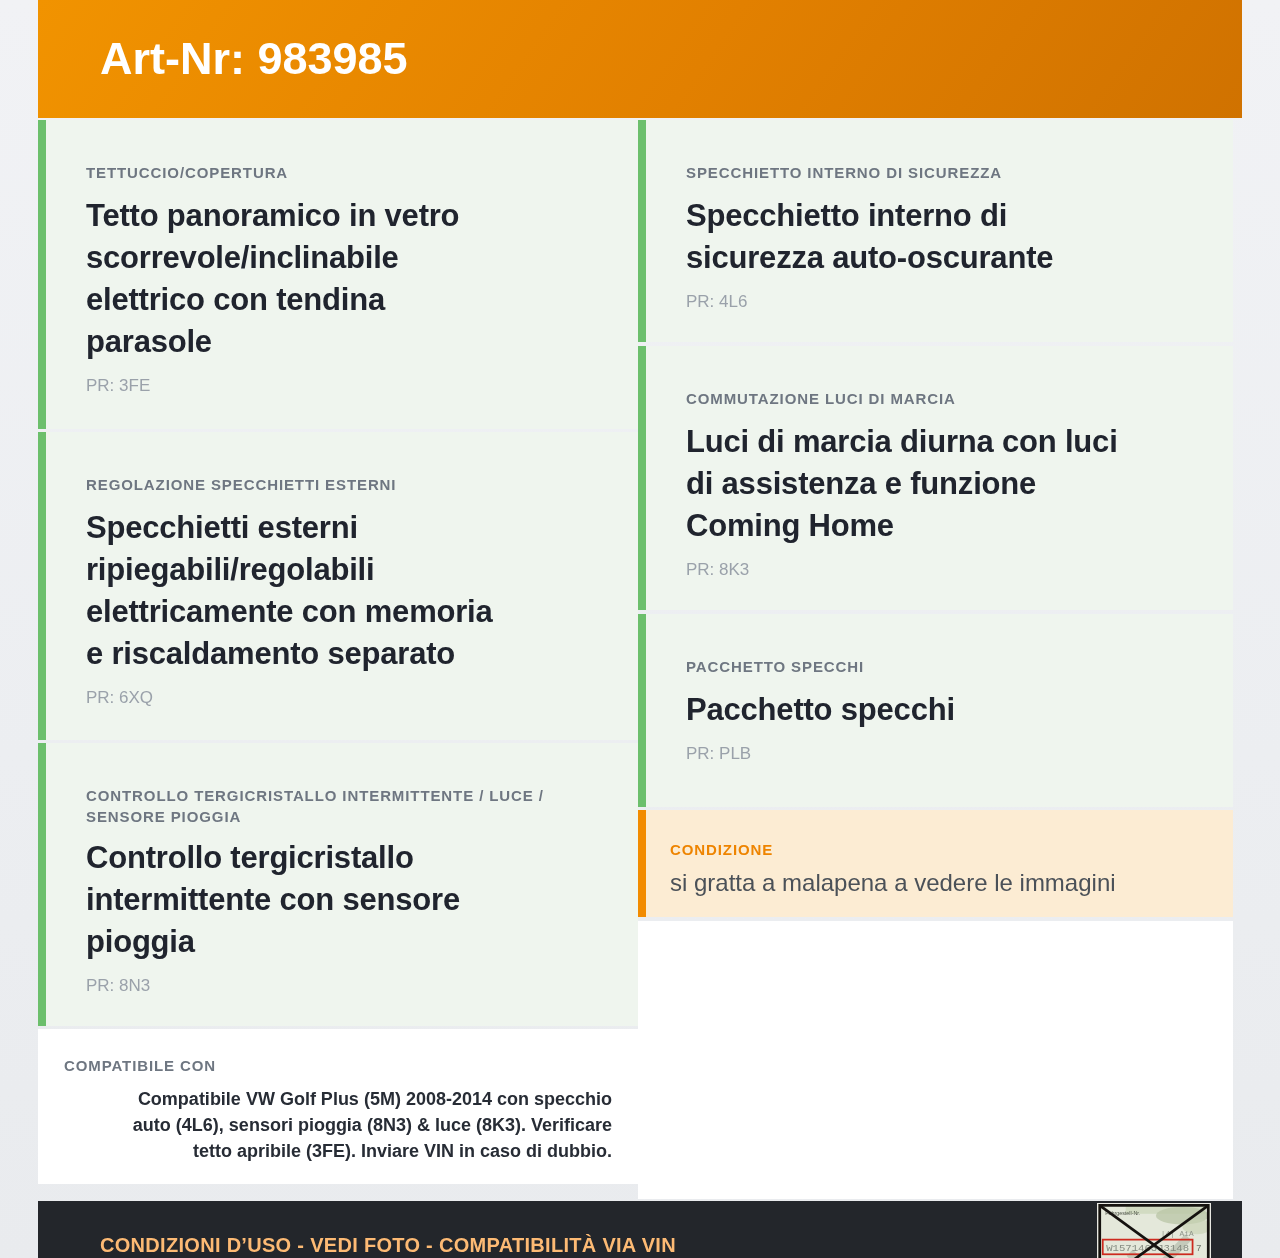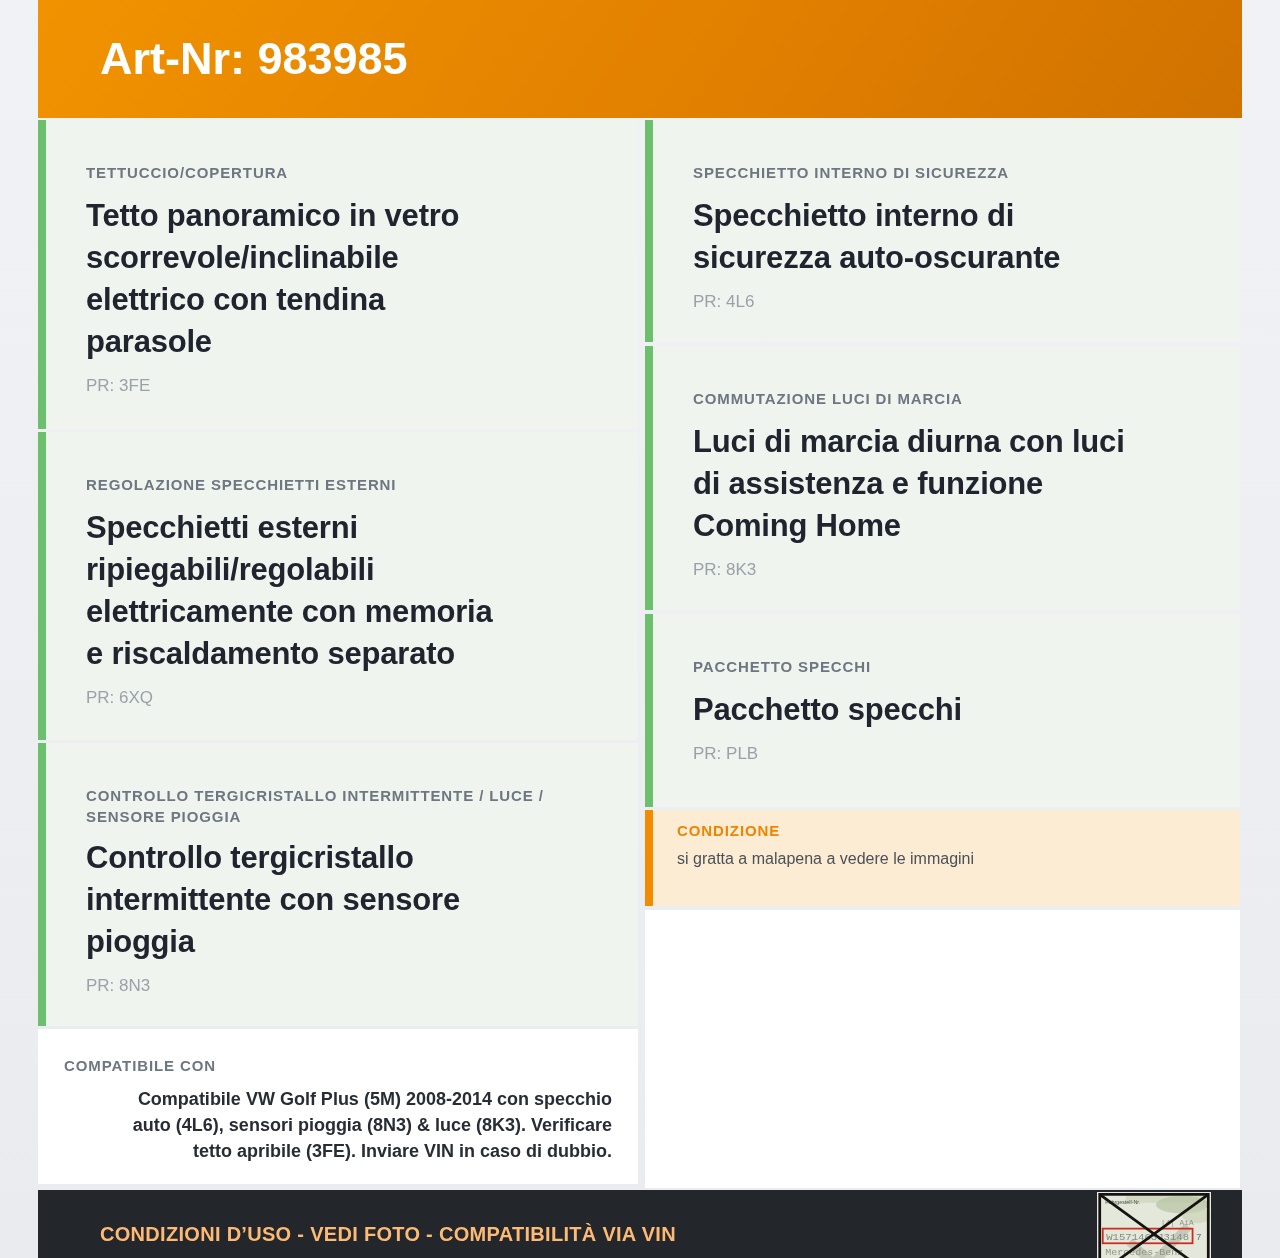--- a/index.html
+++ b/index.html
@@ -21,51 +21,50 @@
   }
   .header h1 {
     color: #ffffff; font-size: 45px; font-weight: 700; letter-spacing: 0px;
   }
 
   
   .columns {
     margin: 0 38px;
     display: grid;
     grid-template-columns: 600px 595px;
-    column-gap: 7px;
     align-items: start;
   }
   .col { display: flex; flex-direction: column; }
 
   .card {
     background: #eff5ee;
     border-left: 8px solid #6cbf6c;
     padding: 42px 40px 30px 40px;
     width: 100%;
   }
   .card.white { background: #ffffff; border-left: none; padding: 26px 26px 20px 26px; }
-  .card.condition { background: #fcecd3; border-left: 8px solid #f28b00; padding: 10px 24px 20px 24px; }
+  .card.condition { background: #fcecd3; border-left: 8px solid #f28b00; padding: 29px 24px 20px 24px; }
   .card.spacer { background: #ffffff; border-left: none; }
 
   .mb3 { margin-bottom: 3px; }
   .mb4 { margin-bottom: 4px; }
 
   .cat {
     color: #6e7681; font-size: 15px; font-weight: 700;
     letter-spacing: 0.9px; line-height: 21px; white-space: pre-line;
   }
   .cat.orange { color: #ee8400; }
   .title {
     margin-top: 12px;
     color: #20242e; font-size: 31px; font-weight: 700;
     line-height: 42px; letter-spacing: -0.2px; white-space: pre-line;
   }
   .pr { margin-top: 13px; color: #9aa1aa; font-size: 17px; }
 
-  .cond-text { margin-top: 9px; color: #4b5158; font-size: 16px; }
+  .cond-text { margin-top: 9px; color: #4b5158; font-size: 24px; }
   .compat-text {
     margin-top: 10px; color: #272c35; font-size: 18px; font-weight: 700;
     line-height: 26px; white-space: pre-line; text-align: right;
   }
 
   
   .footer {
     margin: 2px 38px 0 38px;
     height: 88px;
     background: #23262b;

